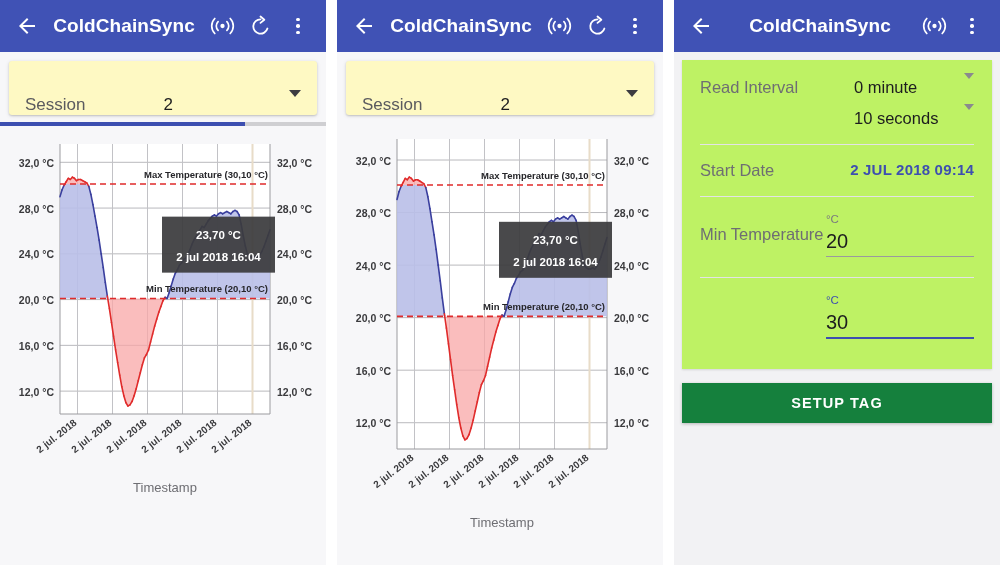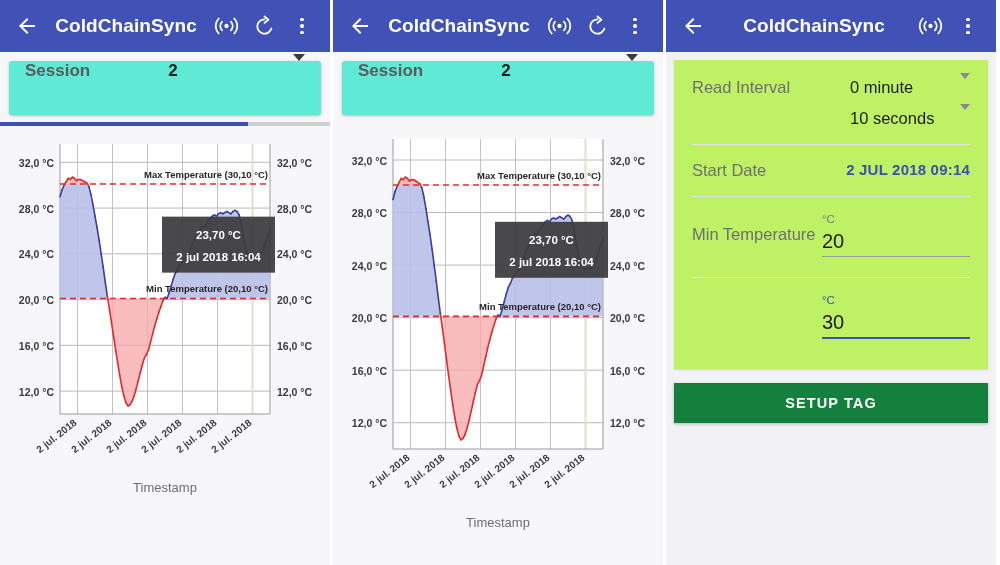--- a/index.html
+++ b/index.html
@@ -1,21 +1,21 @@
 <!DOCTYPE html>
 <html><head>
 <meta charset="utf-8">
 <style>
   * { box-sizing: border-box; margin:0; padding:0; }
   html,body{
     width:1000px; height:565px; overflow:hidden;
     background:#ffffff;
     font-family:"Liberation Sans", sans-serif;
   }
-  .screens{ display:flex; width:1000px; height:565px; gap:3px; background:#ffffff; }
+  .screens{ display:flex; width:1000px; height:565px; gap:11px; background:#ffffff; }
   .panel{ width:330px; height:565px; position:relative; background:#f7f7f9; overflow:hidden; }
   .panel.p3{ width:330px; background:#f2f2f4; }
 
   
   .appbar{
     height:52px; background:#4052b5; display:flex; align-items:center;
     padding:0 10px; gap:0px; position:relative;
   }
   .appbar .back{ width:34px; height:34px; display:flex; align-items:center; justify-content:center; flex:0 0 auto;}
   .appbar .title{
@@ -25,24 +25,23 @@
   .appbar .icons{ display:flex; align-items:center; gap:2px; flex:0 0 auto; }
   .appbar .ibtn{ width:36px; height:36px; display:flex; align-items:center; justify-content:center; }
   .p3 .appbar .title{ text-align:center; padding-left:6px; }
 
   .dots{ display:flex; flex-direction:column; gap:3px; align-items:center; }
   .dots i{ width:3.5px; height:3.5px; border-radius:50%; background:#fff; display:block; }
 
   
   .card-wrap{ padding:9px 9px 0 9px; }
   .session{
-    background:#5eead4; border-radius:3px; height:54px;
-    display:flex; align-items:flex-start; padding:0 16px;
+    background:#fef9c3; border-radius:3px; height:54px;
+    display:flex; align-items:flex-end; padding:0 16px;
     box-shadow:0 1px 2px rgba(0,0,0,.16), 0 1px 4px rgba(0,0,0,.10);
-    font-weight:bold;
   }
   .session .lbl{ color:#5b5b5f; font-size:17px; }
   .session .val{ color:#1d1d1f; font-size:17px; margin-left:78px; }
   .session .caret{ margin-left:auto; }
 
   .caret-tri{
     width:0;height:0;border-left:6px solid transparent;border-right:6px solid transparent;
     border-top:7px solid #3c3c40;
   }
   .caret-tri.sm{ border-left-width:5px;border-right-width:5px;border-top-width:6px;border-top-color:#8a8a8e; }

